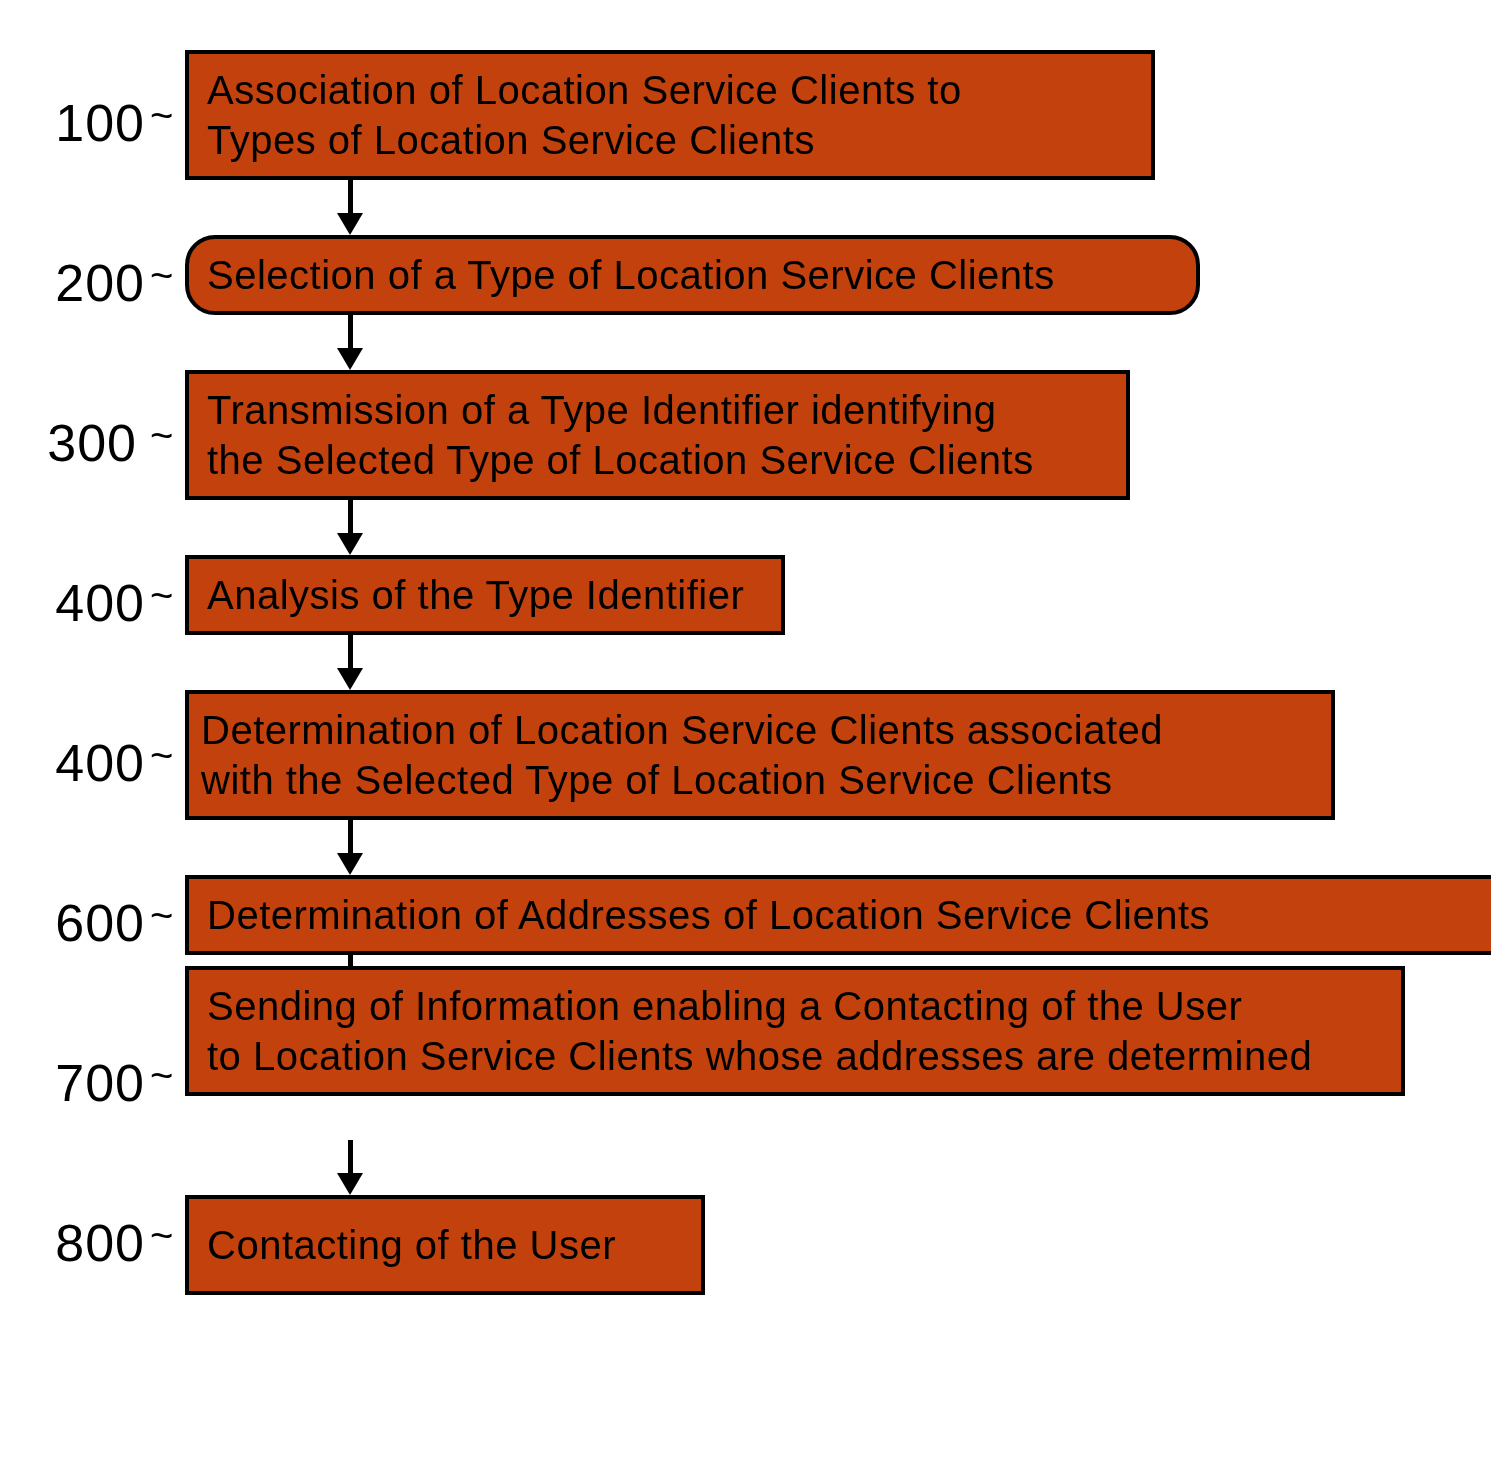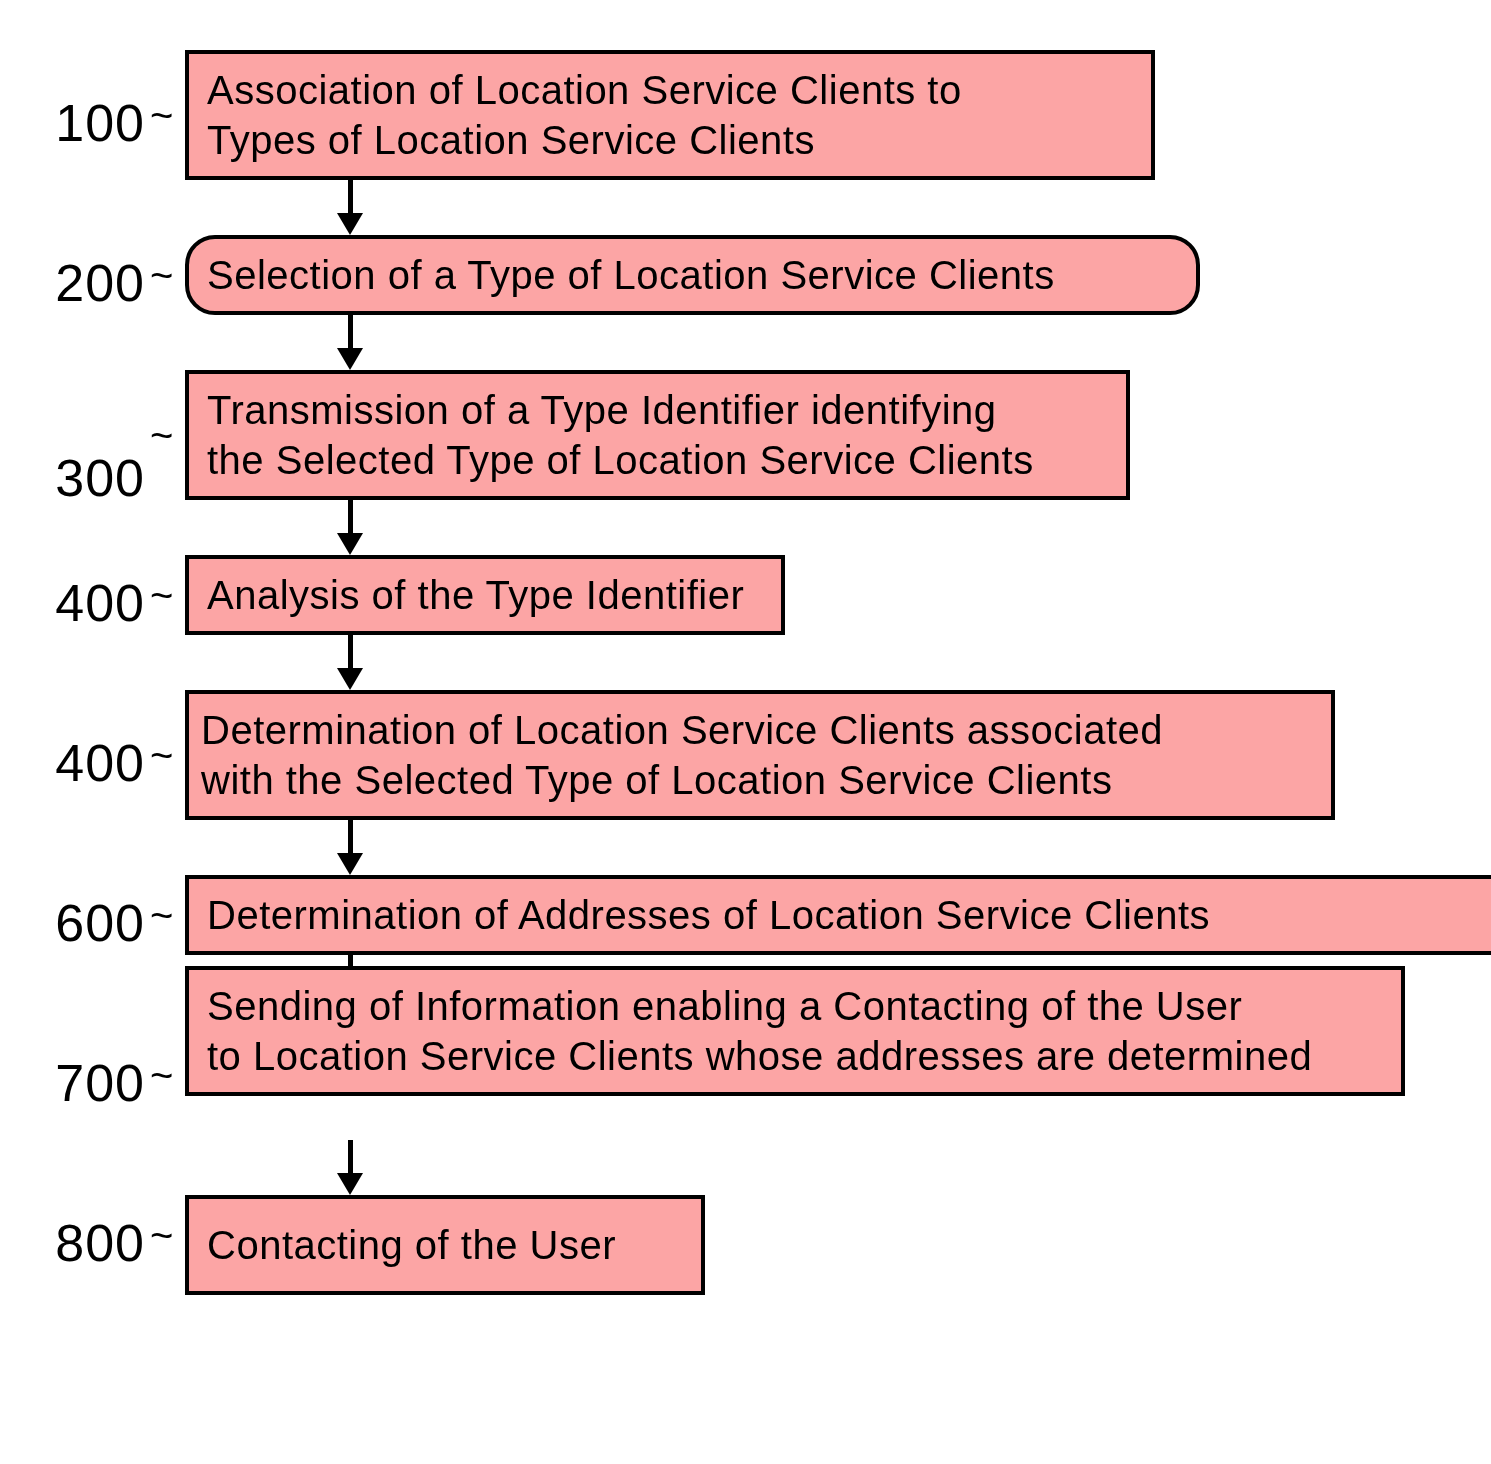--- a/index.html
+++ b/index.html
@@ -22,21 +22,21 @@
     letter-spacing: 1px;
   }
   .tilde {
     position: absolute;
     font-size: 40px;
     color: #000;
   }
   .box {
     position: absolute;
     border: 4px solid #000;
-    background: #fca5a5;
+    background: #c2410c;
     box-sizing: border-box;
     display: flex;
     align-items: center;
     padding: 8px 18px;
   }
   .box-text {
     font-size: 40px;
     line-height: 1.25;
     color: #000;
     white-space: pre-wrap;
@@ -68,21 +68,21 @@
     </div>
     <div class="arrow-stem" style="left: 348px; top: 180px; height: 35px;"></div>
     <div class="arrow-head" style="left: 337px; top: 213px;"></div>
     <div class="step-label" style="top: 253px; left: 55px; width: 90px;">200</div>
     <div class="tilde" style="top: 253px; left: 150px;">~</div>
     <div class="box" style="left: 185px; top: 235px; width: 1015px; height: 80px; border-radius: 30px;">
       <div class="box-text">Selection of a Type of Location Service Clients</div>
     </div>
     <div class="arrow-stem" style="left: 348px; top: 315px; height: 35px;"></div>
     <div class="arrow-head" style="left: 337px; top: 348px;"></div>
-    <div class="step-label" style="top: 413px; left: 55px; width: 90px; margin-top: 35px;">300</div>
+    <div class="step-label" style="top: 413px; left: 47px; width: 90px;">300</div>
     <div class="tilde" style="top: 413px; left: 150px;">~</div>
     <div class="box" style="left: 185px; top: 370px; width: 945px; height: 130px;">
       <div class="box-text">Transmission of a Type Identifier identifying
 the Selected Type of Location Service Clients</div>
     </div>
     <div class="arrow-stem" style="left: 348px; top: 500px; height: 35px;"></div>
     <div class="arrow-head" style="left: 337px; top: 533px;"></div>
     <div class="step-label" style="top: 573px; left: 55px; width: 90px;">400</div>
     <div class="tilde" style="top: 573px; left: 150px;">~</div>
     <div class="box" style="left: 185px; top: 555px; width: 600px; height: 80px;">

